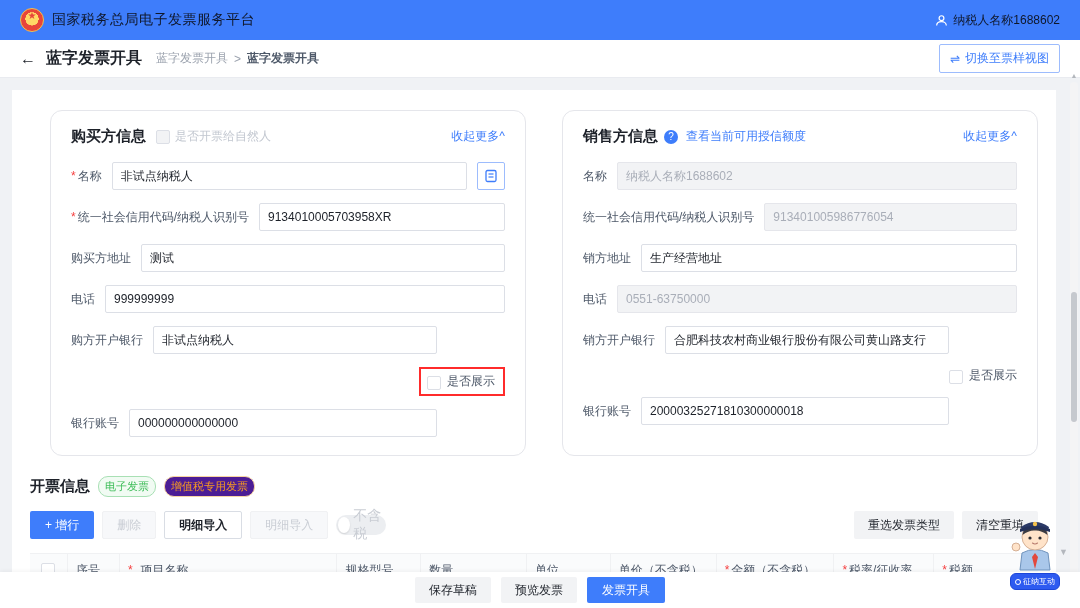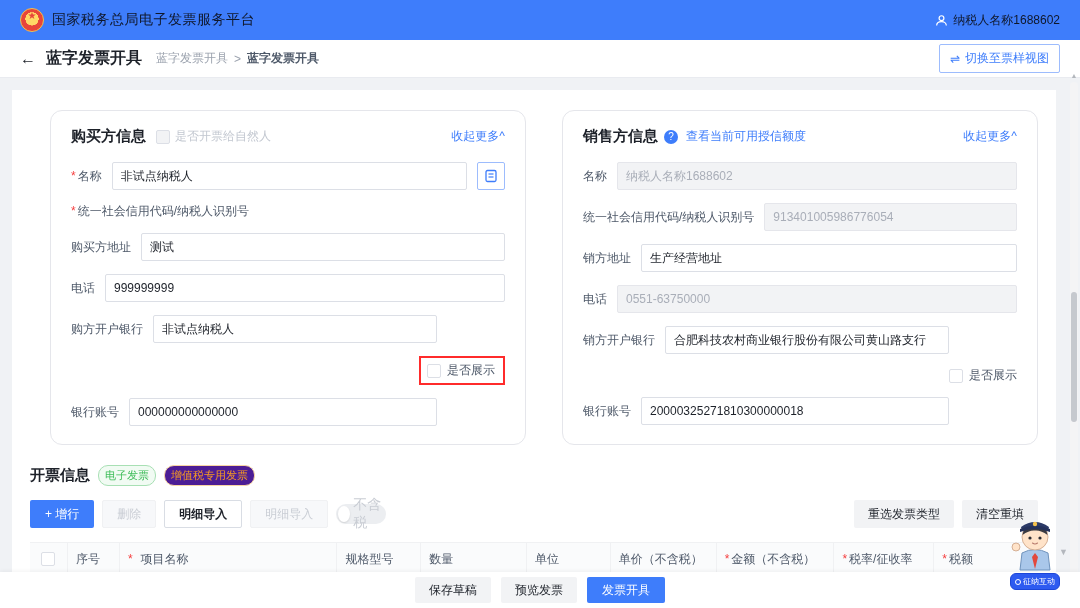--- a/index.html
+++ b/index.html
@@ -38,21 +38,21 @@
   .field-row:last-child { margin-bottom:0; }
   .field-label { color:#4e5969; white-space:nowrap; font-size:12px; }
   .req { color:#f53f3f; margin-right:2px; }
   .ipt { height:28px; border:1px solid #dcdfe6; border-radius:2px; padding:0 8px; font-size:12px; color:#1d2129; flex:1; min-width:0; font-family:inherit; background:#fff; }
   .ipt:disabled { background:#f2f3f5; color:#a9aeb8; border-color:#e5e6eb; }
   .short-r { margin-right:68px; }
   .icon-btn { width:28px; height:28px; border:1px solid #9dbcfd; border-radius:2px; background:#fff; display:flex; align-items:center; justify-content:center; cursor:pointer; flex:0 0 auto; }
   .cb { width:14px; height:14px; border:1px solid #dcdfe6; border-radius:2px; background:#fff; appearance:none; -webkit-appearance:none; cursor:pointer; flex:0 0 auto; }
   .cb:disabled { background:#f2f3f5; cursor:default; }
   .show-row { display:flex; justify-content:flex-end; margin-bottom:13px; }
-  .show-check { display:flex; align-items:center; gap:6px; color:#4e5969; font-size:12px; }
+  .show-check { display:flex; align-items:flex-end; gap:6px; color:#4e5969; font-size:12px; }
   .red-annotation { border:2px solid #ff2b2b; padding:4px 8px 4px 6px; }
 
   
   .invoice-section { margin-top:20px; }
   .invoice-head { display:flex; align-items:center; gap:8px; }
   .tag { font-size:11px; padding:2px 6px; border-radius:10px; border:1px solid; }
   .tag.green { color:#3fbd5a; border-color:#a8e0b4; background:#f1fbf3; }
   .tag.orange { color:#f59a23; border-color:#f8d5a3; background:#4c1d95; }
 
   .toolbar { display:flex; align-items:center; gap:8px; margin-top:14px; }
@@ -155,20 +155,21 @@
           <svg width="14" height="14" viewBox="0 0 14 14">
               <rect x="2" y="1.5" width="10" height="11" rx="1.5" fill="none" stroke="#3e7dfb" stroke-width="1.3"></rect>
               <line x1="4.5" y1="5" x2="9.5" y2="5" stroke="#3e7dfb" stroke-width="1.2"></line>
               <line x1="4.5" y1="8" x2="9.5" y2="8" stroke="#3e7dfb" stroke-width="1.2"></line>
             </svg>
         </button>
       </div>
 
       <div class="field-row">
         <span class="field-label"><span class="req">*</span><span>统一社会信用代码/纳税人识别号</span></span>
+        <input class="ipt" value="9134010005703958XR" style="">
       </div>
 
       <div class="field-row">
         <span class="field-label">购买方地址</span>
         <input class="ipt" value="测试" style="">
       </div>
 
       <div class="field-row">
         <span class="field-label">电话</span>
         <input class="ipt" value="999999999" style="">

